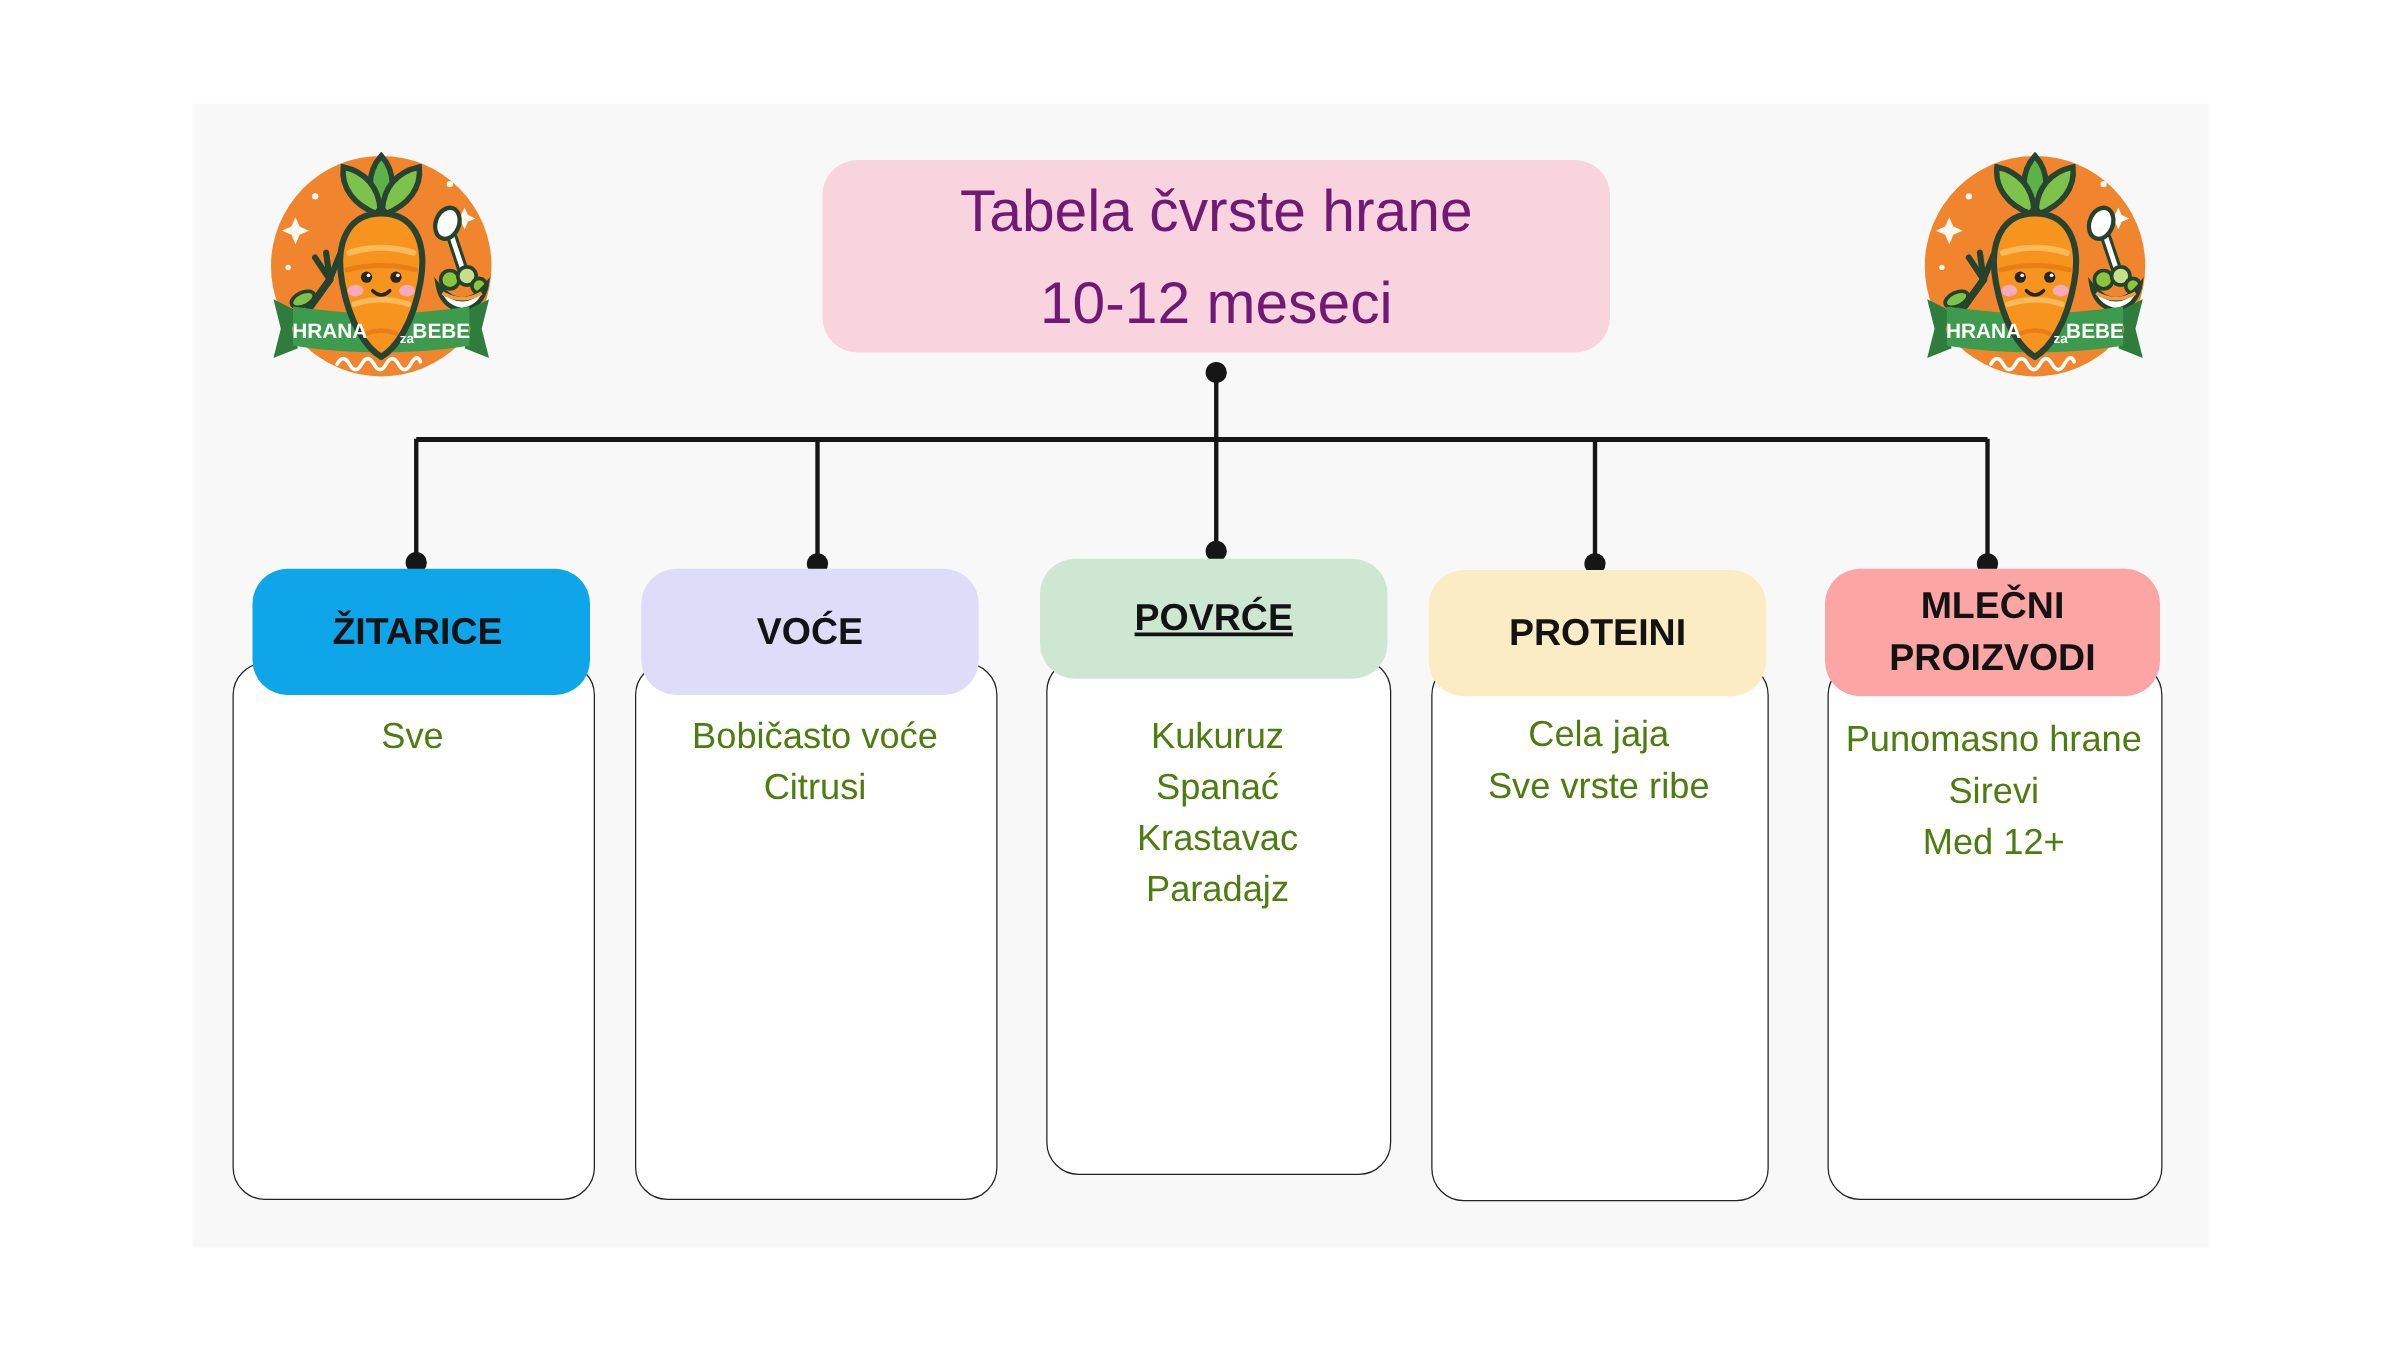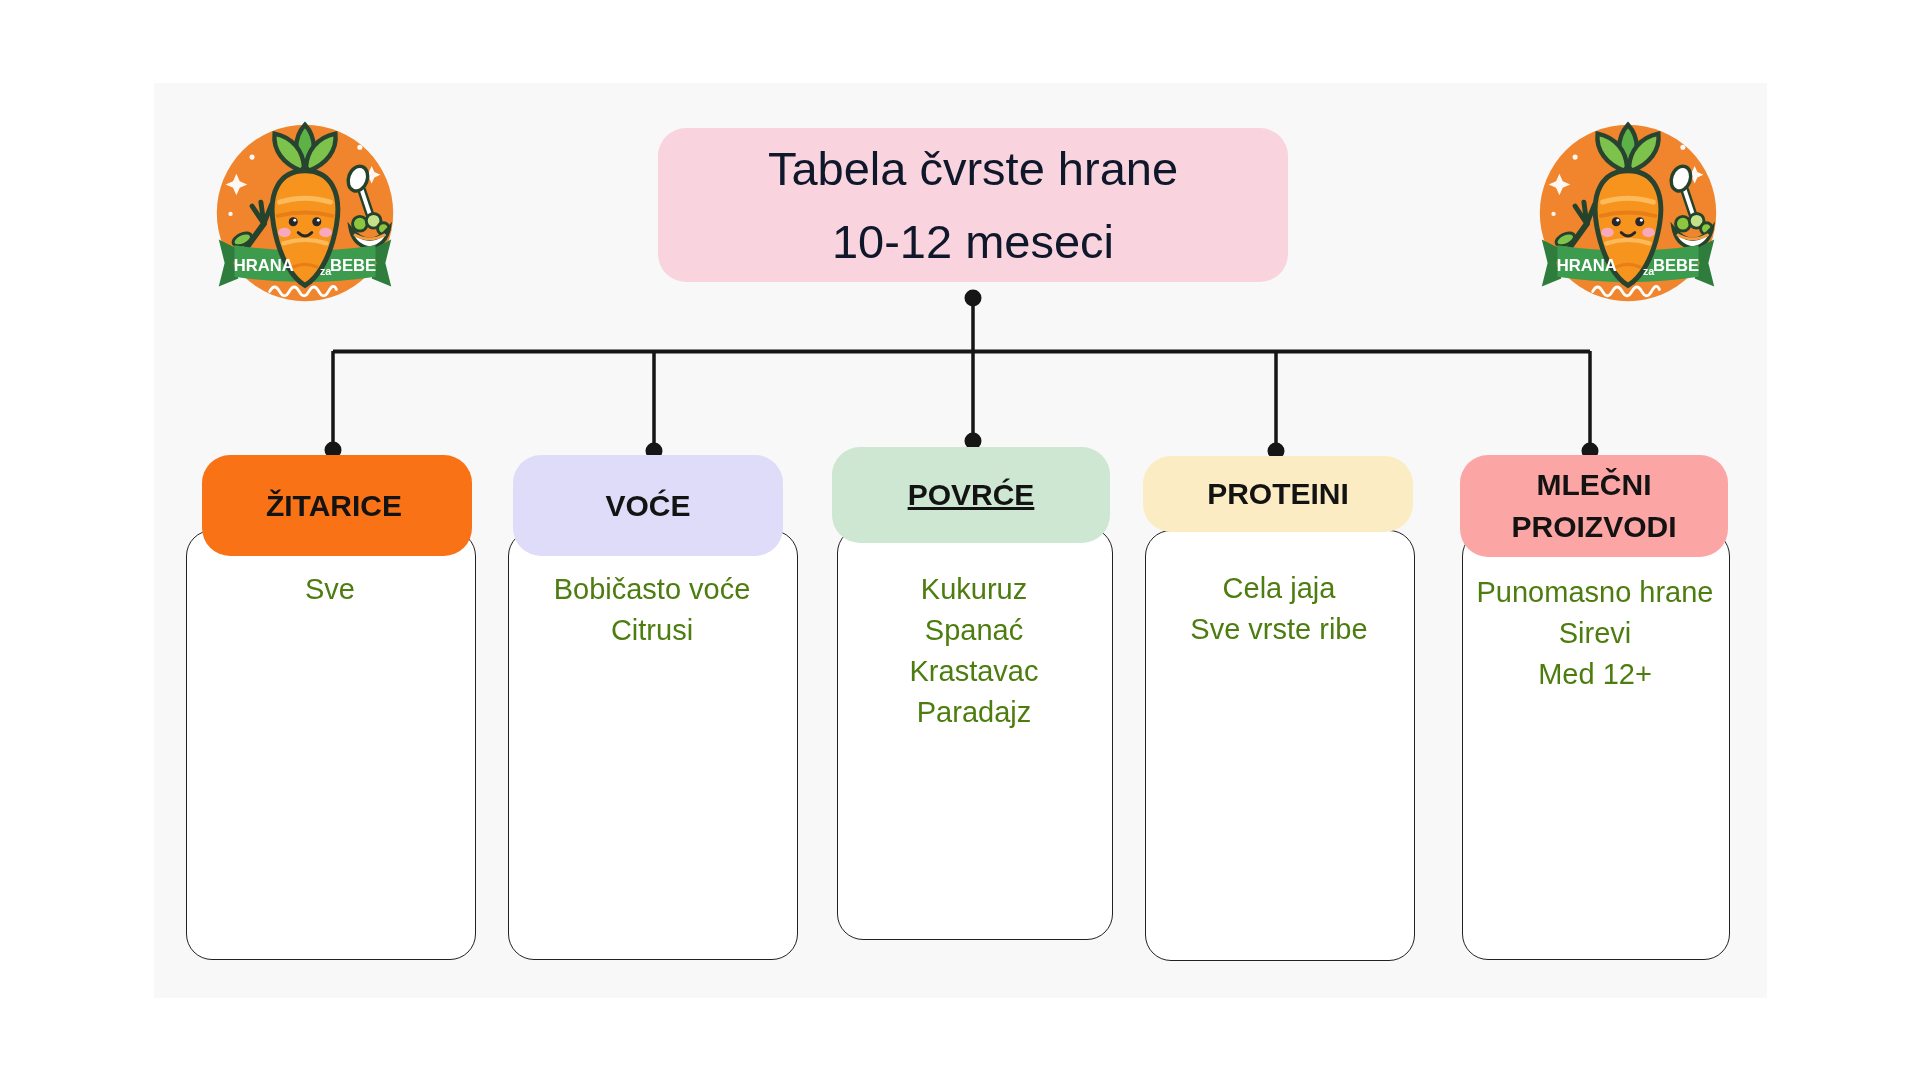--- a/index.html
+++ b/index.html
@@ -9,21 +9,21 @@
 
   .logo-wrap { position:absolute; width:196px; height:196px; }
   .logo-left  { left:207px; top:112px; }
   .logo-right { left:1530px; top:112px; }
   .logo-svg { width:100%; height:100%; display:block; }
 
   .title-box {
     position:absolute; left:658px; top:128px; width:630px; height:154px;
     border-radius:28px; background:#f9d3dd;
     display:flex; flex-direction:column; align-items:center; justify-content:center;
-    font-size:47px; line-height:73px; color:#0f172a;
+    font-size:47px; line-height:73px; color:#701a75;
   }
 
   .connectors { position:absolute; left:0; top:0; width:1920px; height:1080px; color:#161616; pointer-events:none; }
 
   .card-body {
     position:absolute; background:#ffffff;
     border:1.5px solid #222222; border-radius:26px;
   }
   .card-header {
     position:absolute; border-radius:28px;
@@ -43,21 +43,21 @@
 
   .c1 .card-body   { left:508px;  top:530px; width:288px; height:428px; }
   .c1 .card-header { left:513px;  top:455px; width:270px; height:101px; }
   .c1 .card-items  { left:508px;  top:569px; width:288px;text-align:center; }
 
   .c2 .card-body   { left:837px;  top:527px; width:274px; height:411px; }
   .c2 .card-header { left:832px;  top:447px; width:278px; height:96px;text-decoration:underline; }
   .c2 .card-items  { left:837px;  top:569px; width:274px; }
 
   .c3 .card-body   { left:1145px; top:530px; width:268px; height:429px; }
-  .c3 .card-header { left:1143px; top:456px; width:270px; height:76px; }
+  .c3 .card-header { left:1143px; top:456px; width:270px; height:101px; }
   .c3 .card-items  { left:1145px; top:568px; width:268px; }
 
   .c4 .card-body   { left:1462px; top:530px; width:266px; height:428px; }
   .c4 .card-header { left:1460px; top:455px; width:268px; height:102px; }
   .c4 .card-items  { left:1462px; top:572px; width:266px; }
 </style>
 </head>
 <body>
 
 <div class="stage" style="background: rgb(255, 255, 255); color: rgb(19, 19, 19);">
@@ -163,21 +163,21 @@
       <circle cx="333" cy="450" r="8.5"></circle>
       <circle cx="654" cy="451" r="8.5"></circle>
       <circle cx="973" cy="441" r="8.5"></circle>
       <circle cx="1276" cy="451" r="8.5"></circle>
       <circle cx="1590" cy="451" r="8.5"></circle>
     </g>
   </svg>
 
   <div class="card c0">
     <div class="card-body"></div>
-    <div class="card-header" style="background: #f97316; padding-left: 18px;">
+    <div class="card-header" style="background: #0ea5e9; padding-left: 18px;">
       <span class="card-title">ŽITARICE</span>
     </div>
     <div class="card-items">
         <div class="card-item">Sve</div>
       </div>
   </div>
 
   <div class="card c1">
     <div class="card-body"></div>
     <div class="card-header" style="background: rgb(222, 220, 248);">

